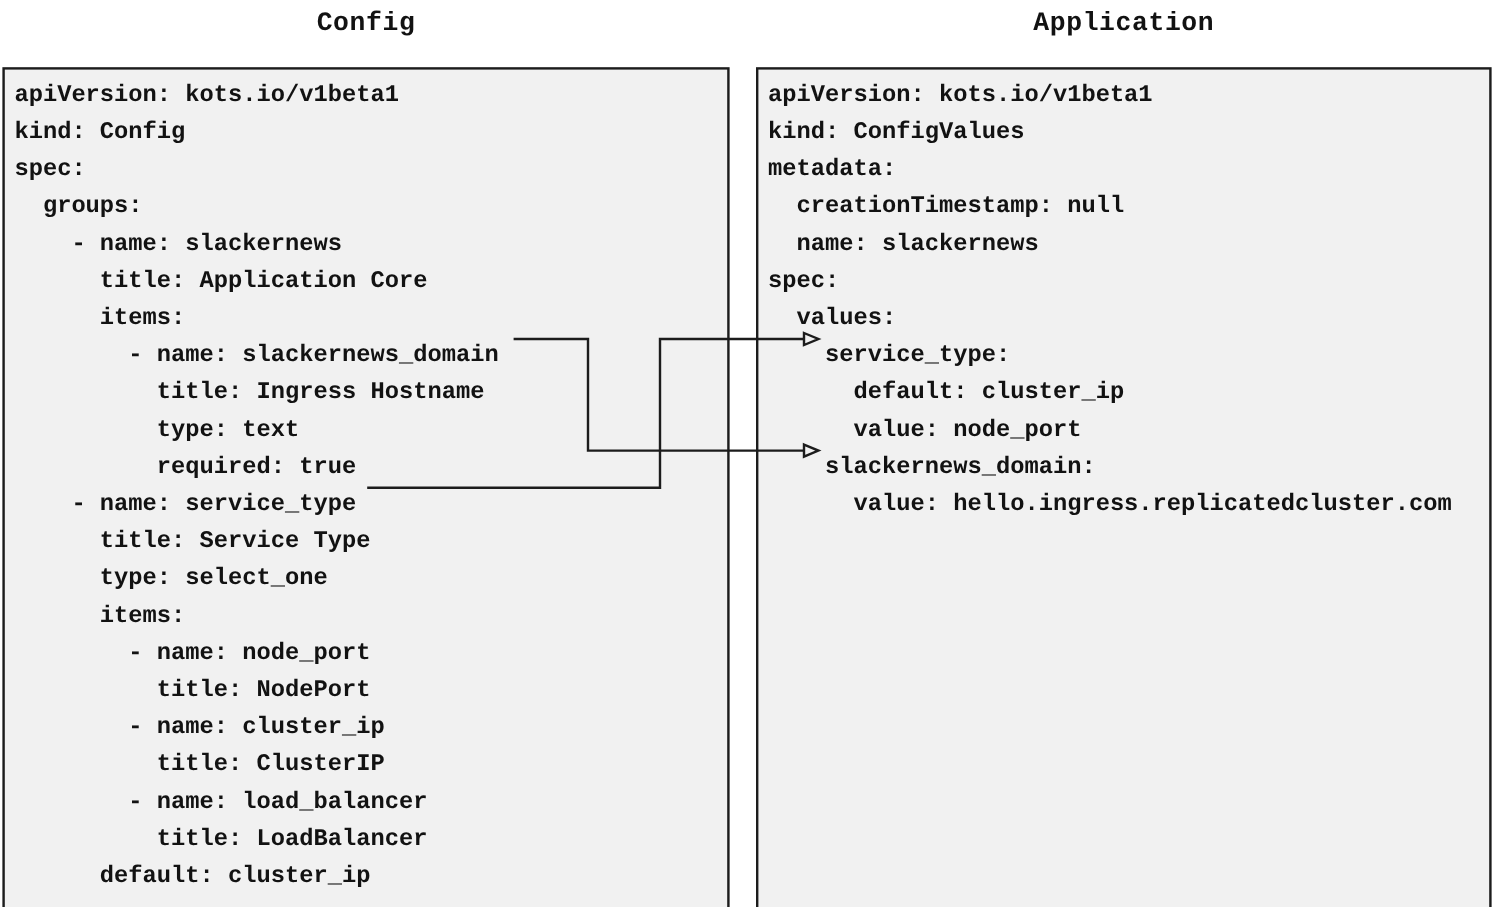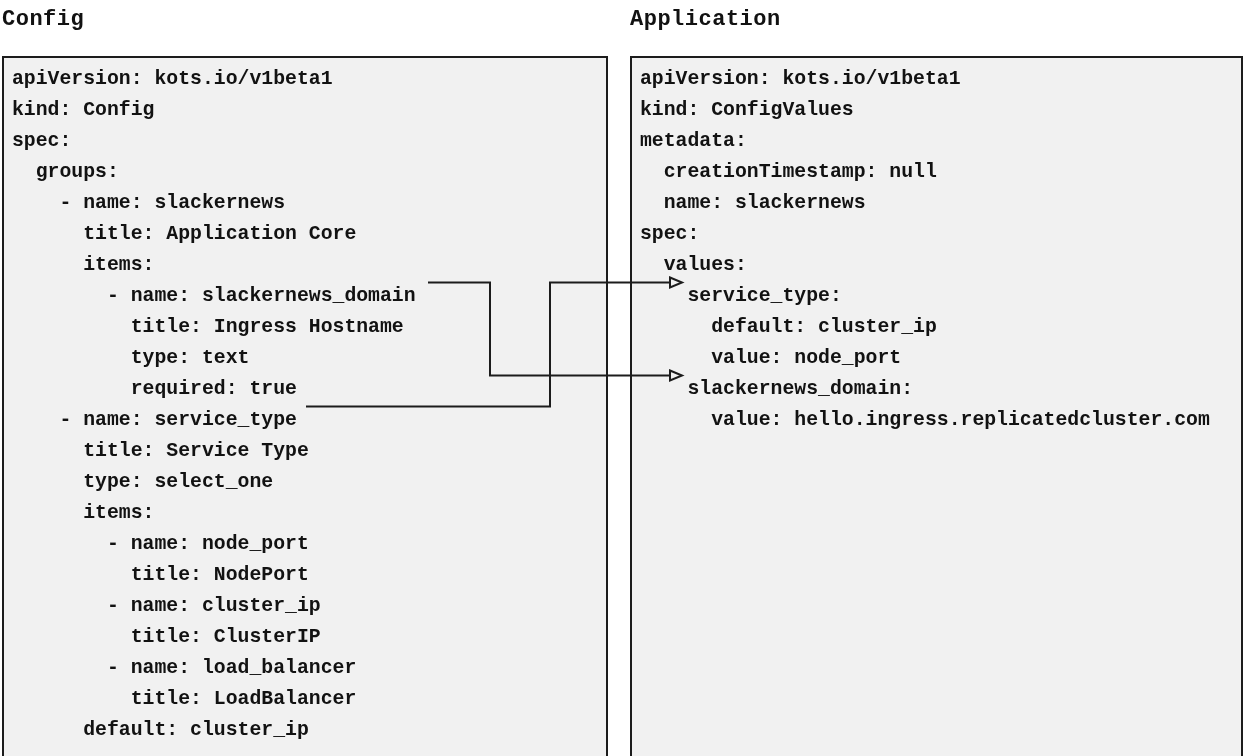--- a/index.html
+++ b/index.html
@@ -12,20 +12,21 @@
     height: 756px;
     background: #ffffff;
     overflow: hidden;
     font-family: "Liberation Mono", monospace;
   }
   .panel-title {
     position: absolute;
     top: 4px;
     height: 32px;
     line-height: 32px;
+    text-align: center;
     font-family: "Liberation Mono", monospace;
     font-weight: bold;
     font-size: 22px;
     color: #121212;
     letter-spacing: 0.5px;
   }
   #config-title   { left: 2px;   width: 606px; }
   #configvalues-title { left: 630px; width: 613px; }
 
   .panel {

